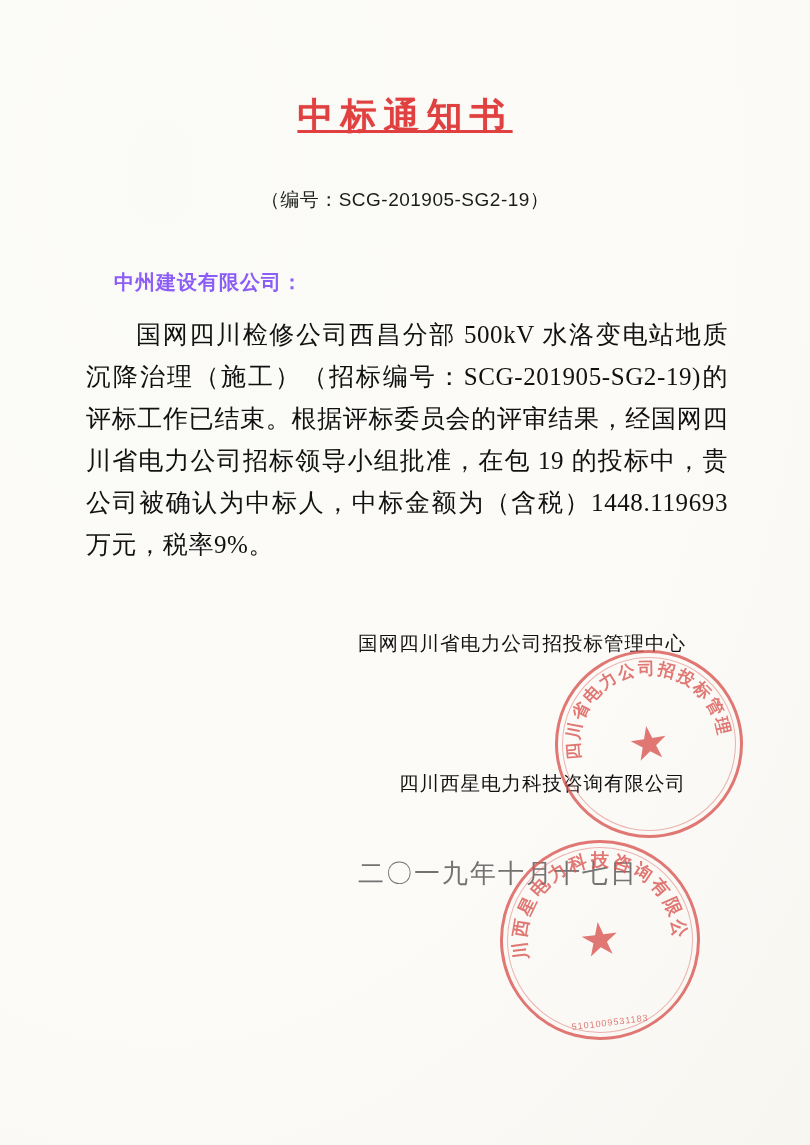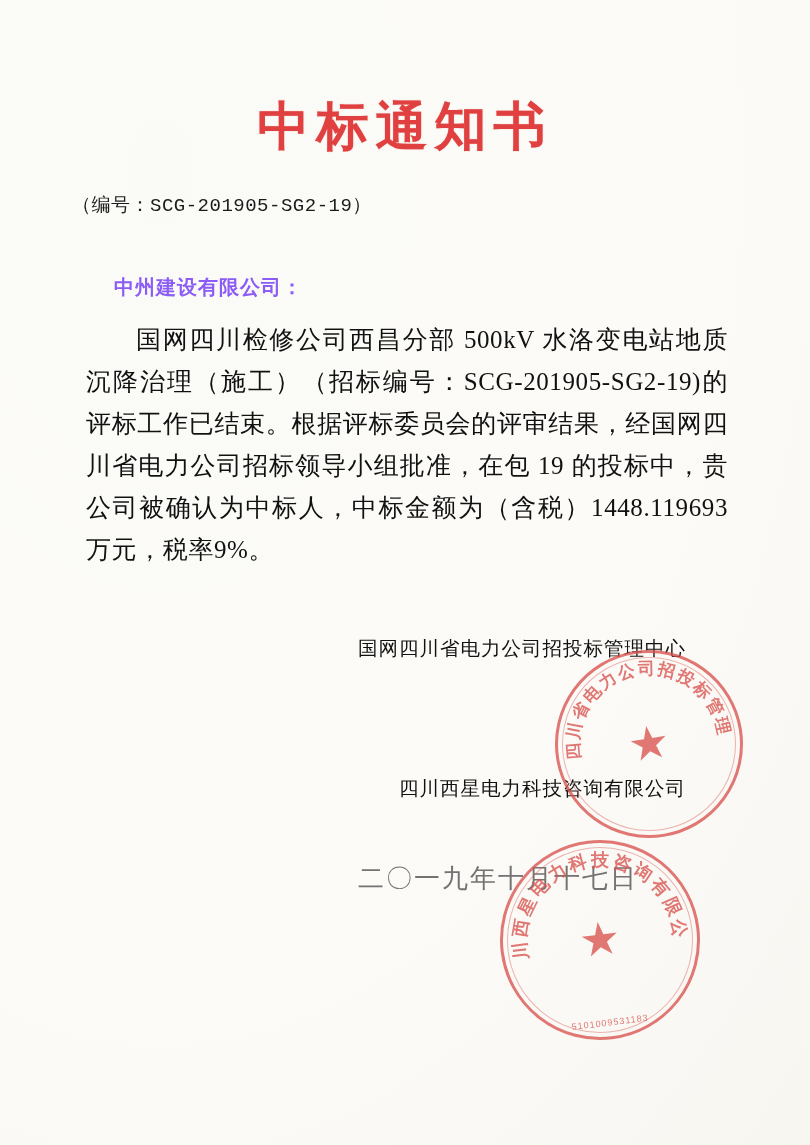--- a/index.html
+++ b/index.html
@@ -29,31 +29,33 @@
   .doc-body {
     position: relative;
     z-index: 2;
     padding: 0 72px;
   }
   .title {
     text-align: center;
     color: #e0403f;
     font-family: "Liberation Serif", "DejaVu Serif", serif;
     font-weight: bold;
-    font-size: 52px;
+    font-size: 36px;
     letter-spacing: 7px;
     padding-top: 92px;
     text-shadow: 0 0 1px rgba(224,64,63,0.5);
+    text-decoration: underline;
   }
   .subtitle {
-    margin-top: 30px;
+    text-align: center;
+    margin-top: 46px;
     font-size: 19px;
     color: #1b1b1b;
     letter-spacing: 0.5px;
-    font-family: Liberation Mono, monospace;
+    font-family: Liberation Sans, sans-serif;
   }
   .addressee {
     margin-top: 56px;
     margin-left: 42px;
     font-size: 20px;
     font-weight: bold;
     color: #8b5cf6;
     letter-spacing: 1px;
   }
   .para {

